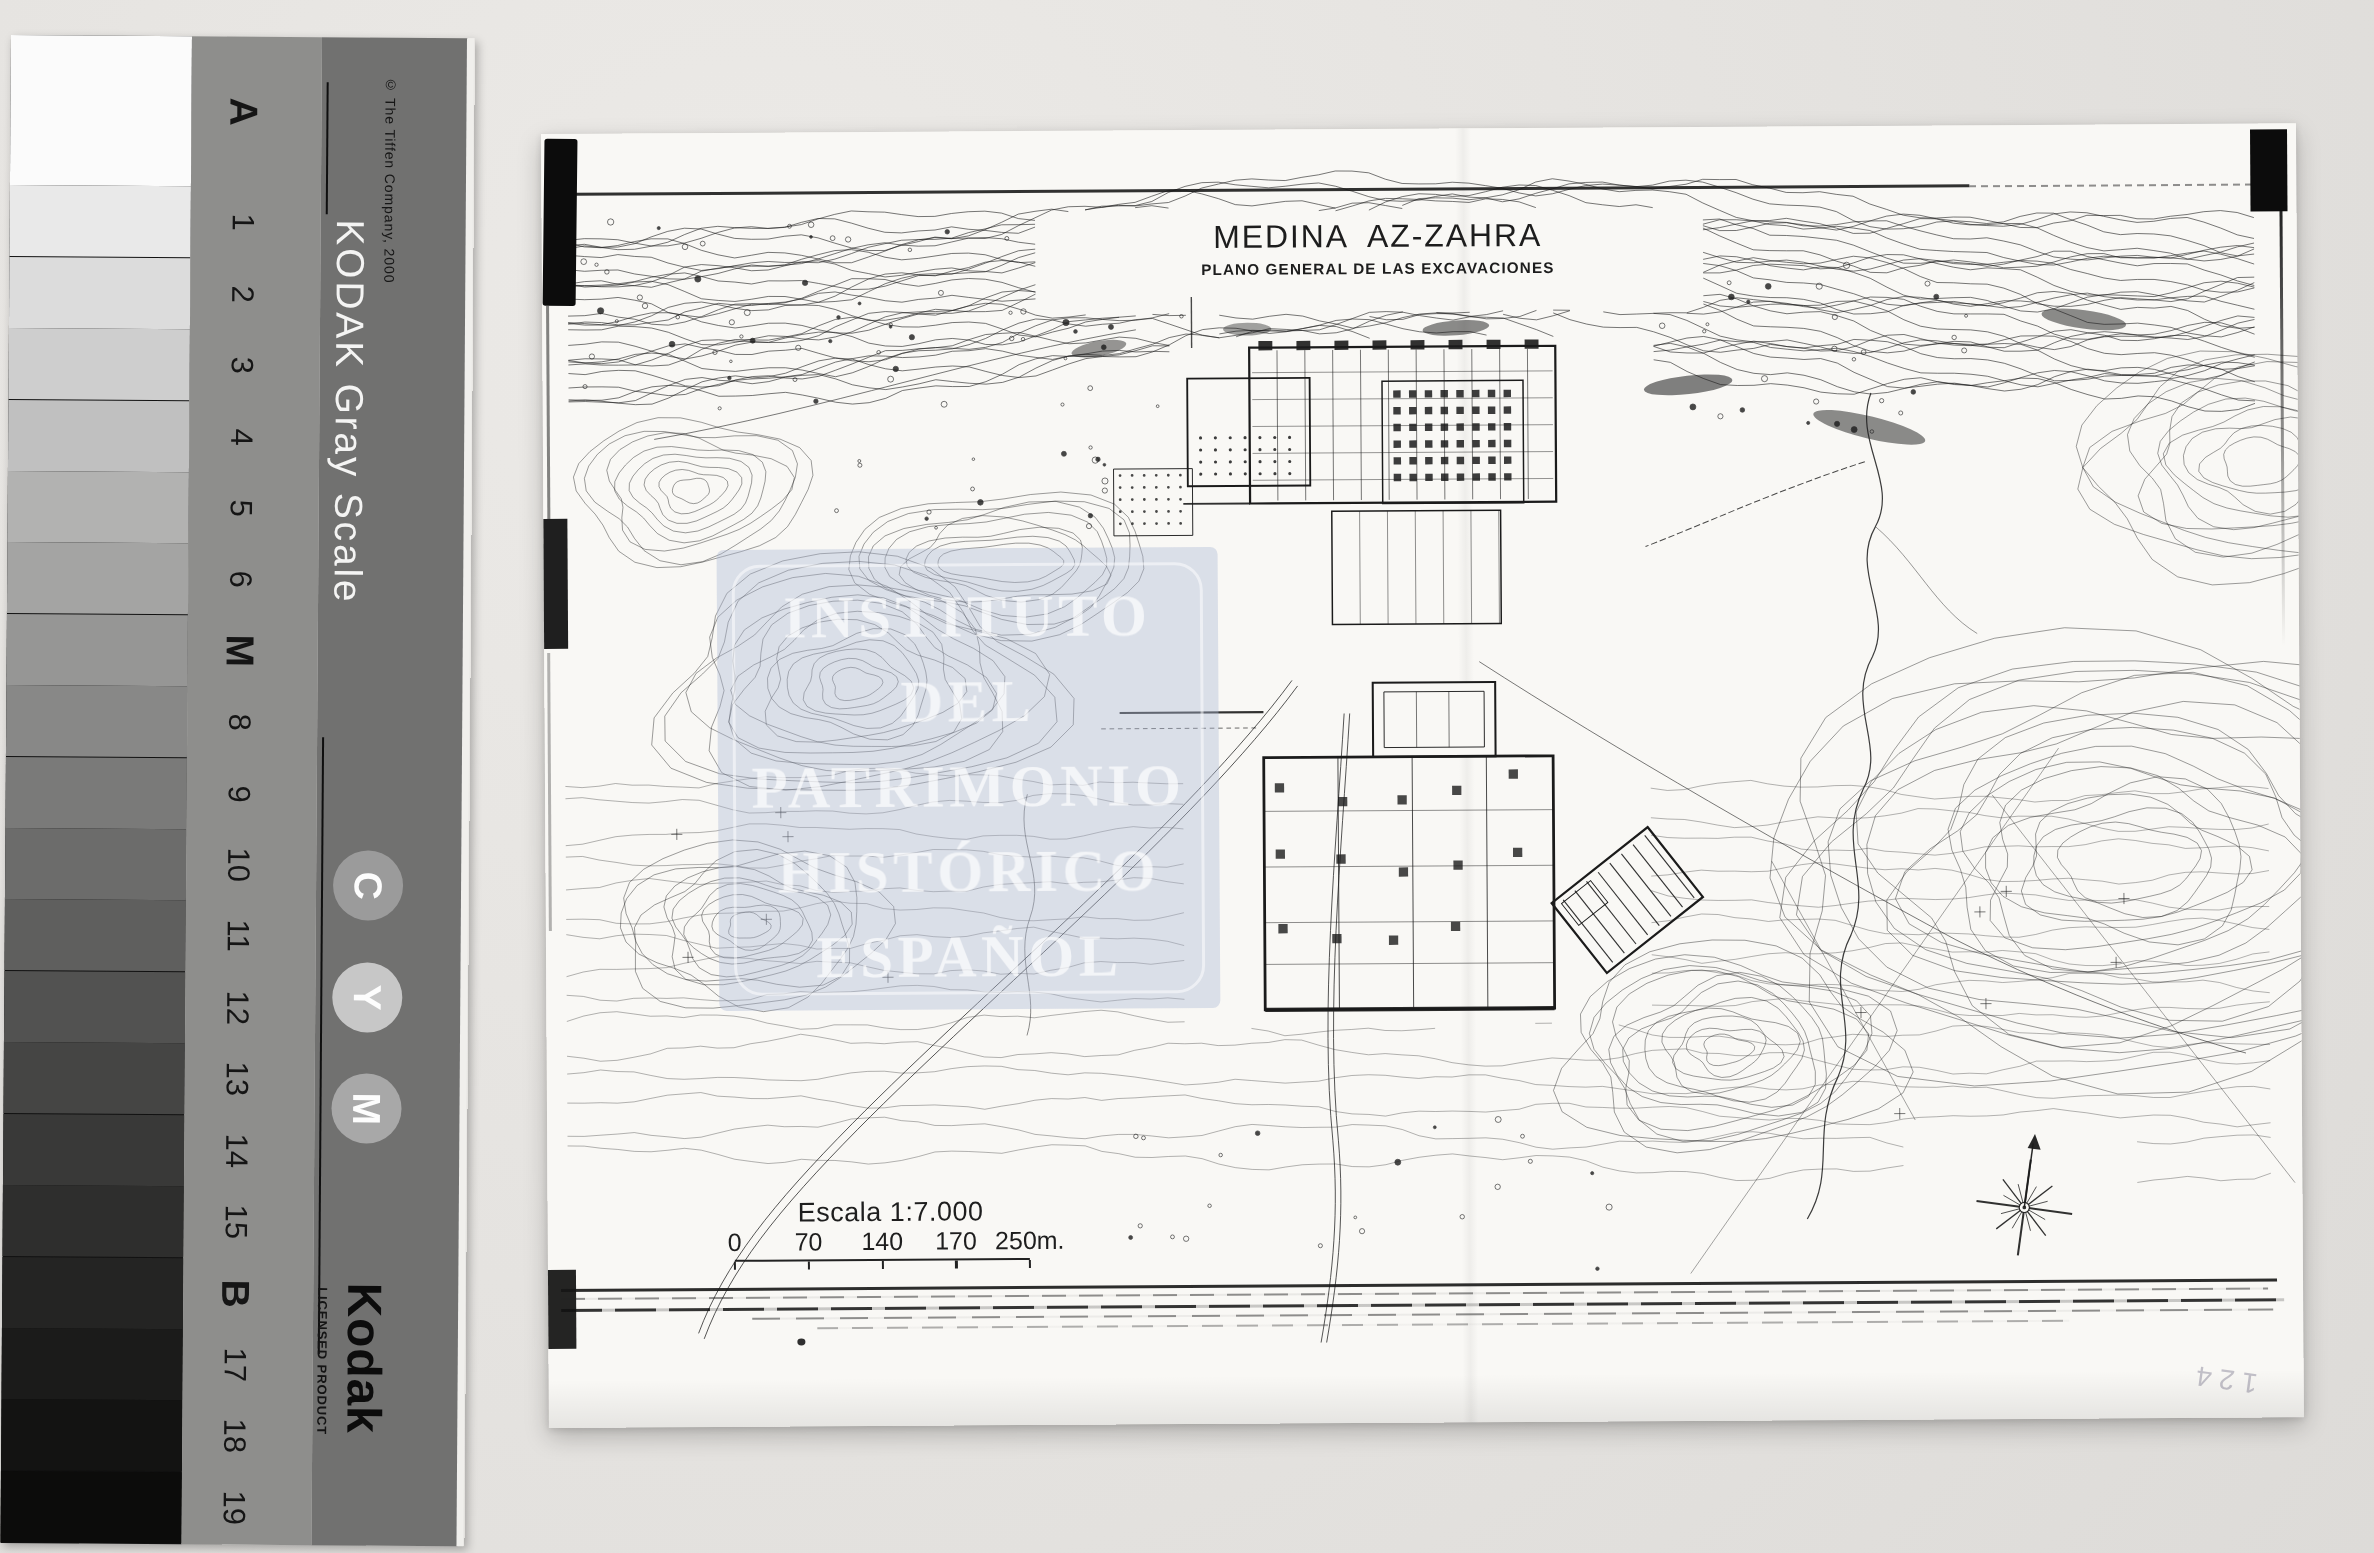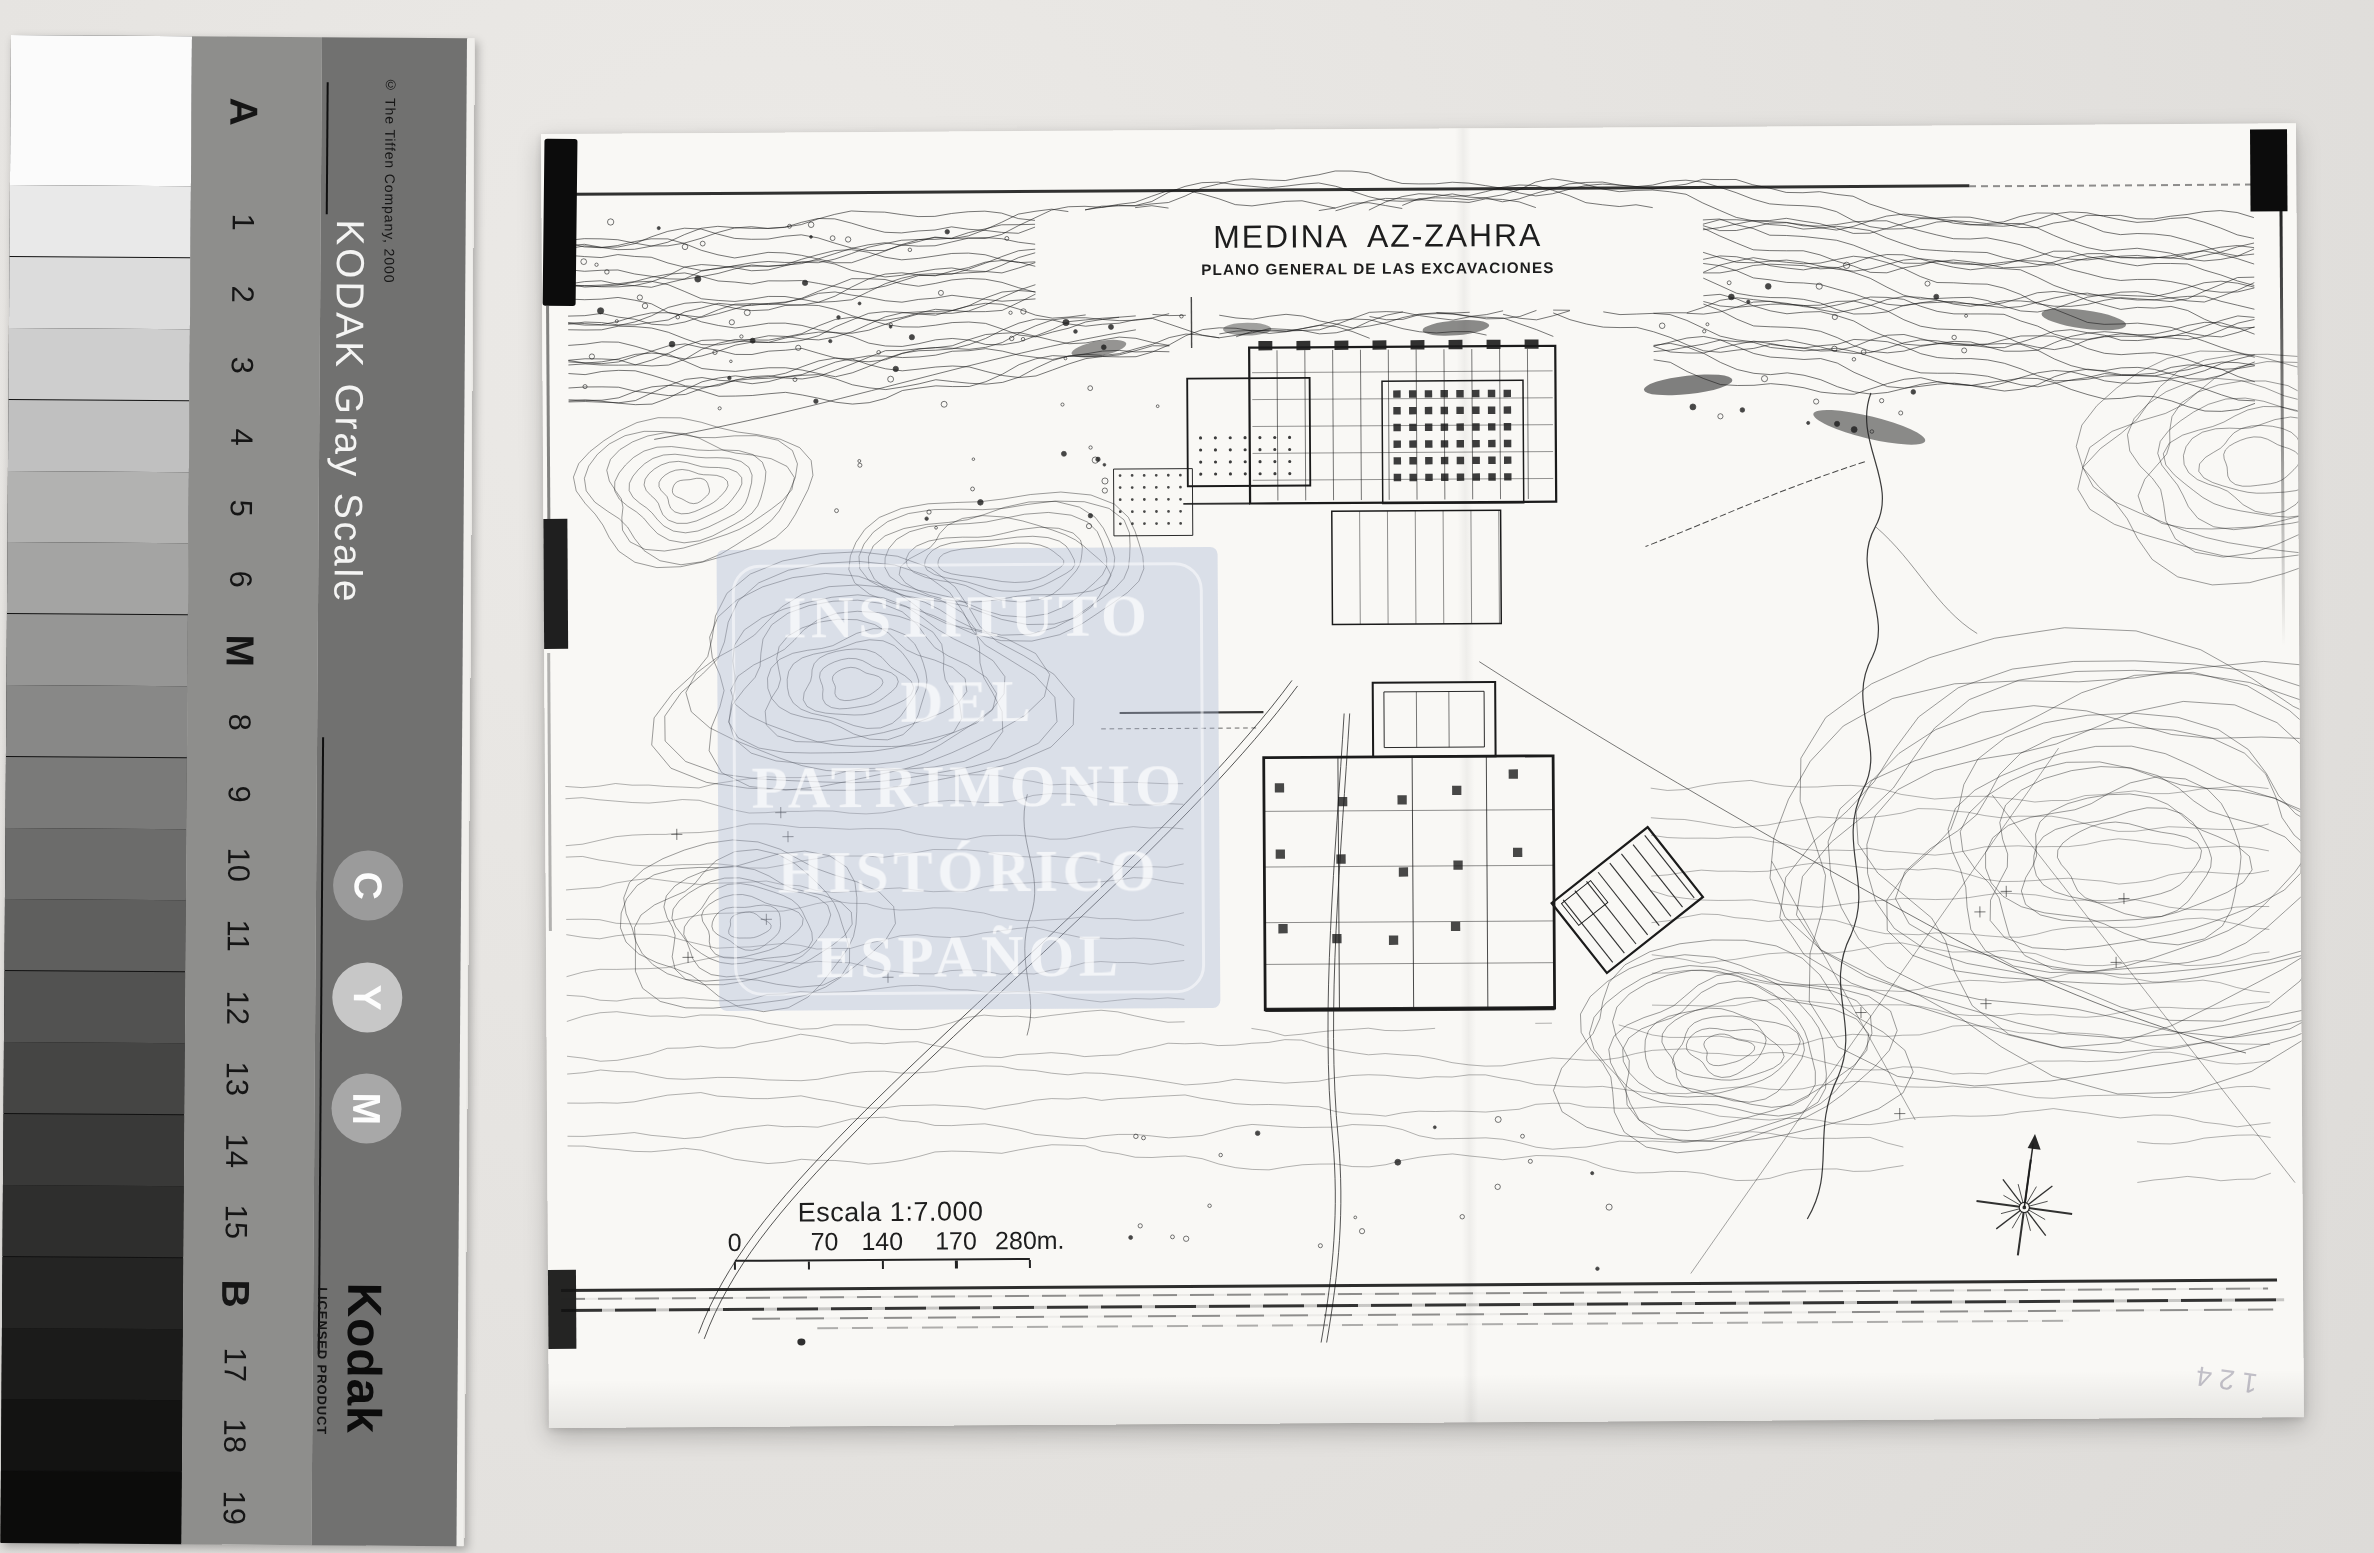--- a/index.html
+++ b/index.html
@@ -665,24 +665,24 @@
   </div>
 
   <div id="title-block">
     <div id="map-title">MEDINA  AZ-ZAHRA</div>
     <div id="map-subtitle">PLANO GENERAL DE LAS EXCAVACIONES</div>
   </div>
 
   <div id="scale-heading">Escala 1:7.000</div>
   <div id="scale-ticks">
       <span class="tick-num" style="left: 0%;">0</span>
-      <span class="tick-num" style="left: 25%; margin-left: 16px;">70</span>
+      <span class="tick-num" style="left: 25%;">70</span>
       <span class="tick-num" style="left: 50%;">140</span>
       <span class="tick-num" style="left: 75%;">170</span>
-      <span class="tick-num" style="left: 100%;">280m.</span>
+      <span class="tick-num" style="left: 100%;">250m.</span>
     </div>
   <div id="scale-bar">
       <span class="bar-tick" style="left: calc(0% - 0.9px);"></span>
       <span class="bar-tick" style="left: calc(25% - 0.9px);"></span>
       <span class="bar-tick" style="left: calc(50% - 0.9px);"></span>
       <span class="bar-tick" style="left: calc(75% - 0.9px);"></span>
       <span class="bar-tick" style="left: calc(100% - 0.9px);"></span>
     </div>
 
   <div id="pencil-note">124</div>

